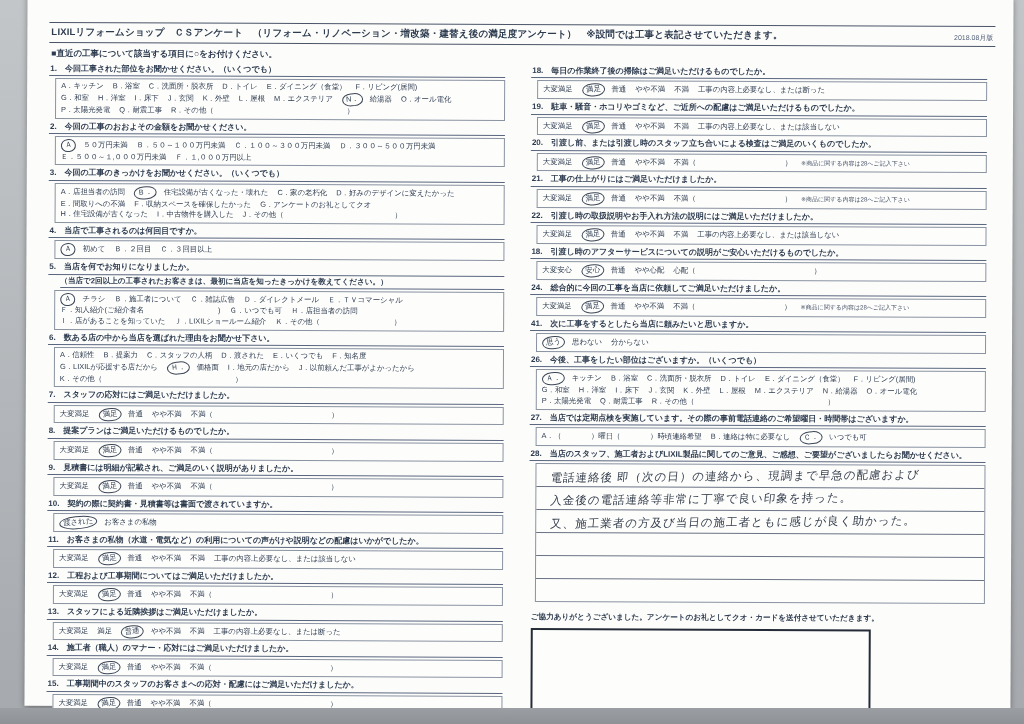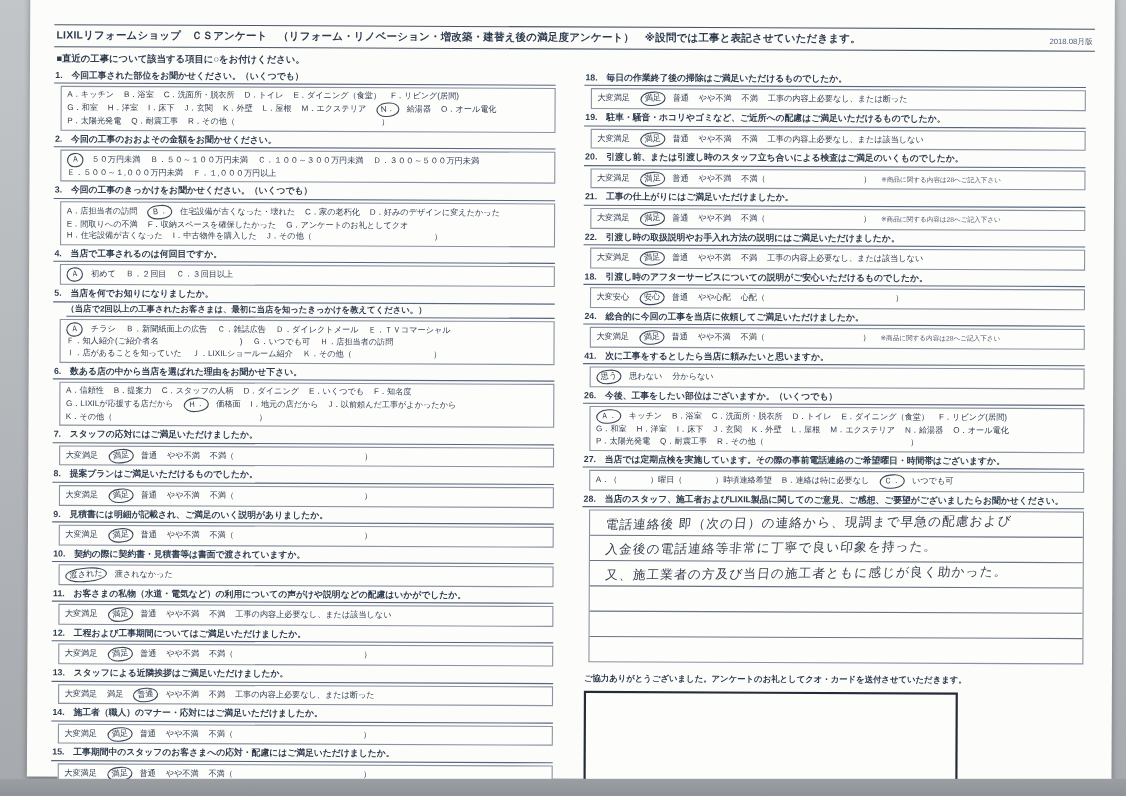--- a/index.html
+++ b/index.html
@@ -83,29 +83,29 @@
           <div class="q">
             <div class="qt"><span class="qn">4.　</span>当店で工事されるのは何回目ですか。</div>
             <div class="qbox">
               <div class="ln"><span class="seg circ">Ａ</span><span class="seg">初めて</span><span class="seg">Ｂ．２回目</span><span class="seg">Ｃ．３回目以上</span></div>
             </div>
           </div>
           <div class="q">
             <div class="qt"><span class="qn">5.　</span>当店を何でお知りになりましたか。</div>
             <div class="qsub">（当店で2回以上の工事されたお客さまは、最初に当店を知ったきっかけを教えてください。）</div>
             <div class="qbox">
-              <div class="ln"><span class="seg circ">Ａ</span><span class="seg">チラシ</span><span class="seg">Ｂ．新聞紙面上の広告</span><span class="seg">Ｃ．雑誌広告</span><span class="seg">Ｄ．ダイレクトメール</span><span class="seg">Ｅ．ＴＶコマーシャル</span></div>
+              <div class="ln"><span class="seg circ">Ａ</span><span class="seg">チラシ</span><span class="seg">Ｂ．施工者について</span><span class="seg">Ｃ．雑誌広告</span><span class="seg">Ｄ．ダイレクトメール</span><span class="seg">Ｅ．ＴＶコマーシャル</span></div>
               <div class="ln"><span class="seg">Ｆ．知人紹介(ご紹介者名　　　　　　　　　　)</span><span class="seg">Ｇ．いつでも可</span><span class="seg">Ｈ．店担当者の訪問</span></div>
               <div class="ln"><span class="seg">Ｉ．店があることを知っていた</span><span class="seg">Ｊ．LIXILショールーム紹介</span><span class="seg">Ｋ．その他（　　　　　　　　　　）</span></div>
             </div>
           </div>
           <div class="q">
             <div class="qt"><span class="qn">6.　</span>数ある店の中から当店を選ばれた理由をお聞かせ下さい。</div>
             <div class="qbox">
-              <div class="ln"><span class="seg">A．信頼性</span><span class="seg">B．提案力</span><span class="seg">C．スタッフの人柄</span><span class="seg">D．ダイニング</span><span class="seg">E．いくつでも</span><span class="seg">F．知名度</span></div>
+              <div class="ln"><span class="seg">A．信頼性</span><span class="seg">B．提案力</span><span class="seg">C．スタッフの人柄</span><span class="seg">D．渡された</span><span class="seg">E．いくつでも</span><span class="seg">F．知名度</span></div>
               <div class="ln"><span class="seg">G．LIXILが応援する店だから</span><span class="seg circ">Ｈ．</span><span class="seg">価格面</span><span class="seg">I．地元の店だから</span><span class="seg">J．以前頼んだ工事がよかったから</span></div>
               <div class="ln"><span class="seg">K．その他（　　　　　　　　　　　　　　　　　　）</span></div>
             </div>
           </div>
           <div class="q">
             <div class="qt"><span class="qn">7.　</span>スタッフの応対にはご満足いただけましたか。</div>
             <div class="qbox">
               <div class="ln"><span class="seg">大変満足</span><span class="seg circ">満足</span><span class="seg">普通</span><span class="seg">やや不満</span><span class="seg">不満（　　　　　　　　　　　　　　　　）</span></div>
             </div>
           </div>
@@ -117,21 +117,21 @@
           </div>
           <div class="q">
             <div class="qt"><span class="qn">9.　</span>見積書には明細が記載され、ご満足のいく説明がありましたか。</div>
             <div class="qbox">
               <div class="ln"><span class="seg">大変満足</span><span class="seg circ">満足</span><span class="seg">普通</span><span class="seg">やや不満</span><span class="seg">不満（　　　　　　　　　　　　　　　　）</span></div>
             </div>
           </div>
           <div class="q">
             <div class="qt"><span class="qn">10.　</span>契約の際に契約書・見積書等は書面で渡されていますか。</div>
             <div class="qbox">
-              <div class="ln"><span class="seg circ">渡された</span><span class="seg">渡されなかった</span></div>
+              <div class="ln"><span class="seg circ">渡された</span><span class="seg">お客さまの私物</span></div>
             </div>
           </div>
           <div class="q">
             <div class="qt"><span class="qn">11.　</span>お客さまの私物（水道・電気など）の利用についての声がけや説明などの配慮はいかがでしたか。</div>
             <div class="qbox">
               <div class="ln"><span class="seg">大変満足</span><span class="seg circ">満足</span><span class="seg">普通</span><span class="seg">やや不満</span><span class="seg">不満</span><span class="seg">工事の内容上必要なし、または該当しない</span></div>
             </div>
           </div>
           <div class="q">
             <div class="qt"><span class="qn">12.　</span>工程および工事期間についてはご満足いただけましたか。</div>

